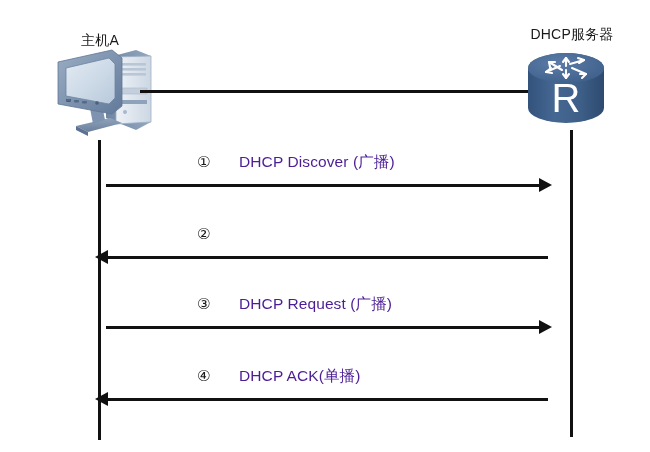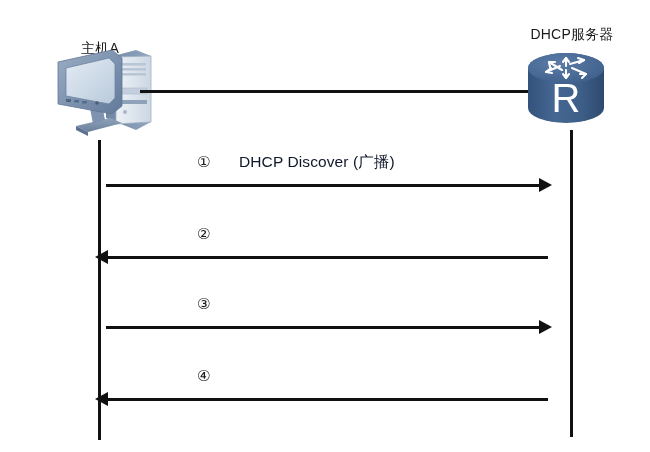--- a/index.html
+++ b/index.html
@@ -21,21 +21,21 @@
 
   
   .node-label {
     position: absolute;
     font-size: 14px;
     color: #1a1a1a;
     white-space: nowrap;
     letter-spacing: 0.2px;
   }
   #host-label {
-    left: 0; top: 40px;
+    left: 0; top: 32px;
     width: 200px;
     text-align: center;
   }
   #server-label {
     left: 472px; top: 26px;
     width: 200px;
     text-align: center;
   }
 
   
@@ -81,21 +81,21 @@
     left: 98px; top: 0;
     font-size: 15px;
     line-height: 28px;
     color: #1a1a1a;
   }
   .msg-label {
     position: absolute;
     left: 140px; top: 0;
     font-size: 15.5px;
     line-height: 28px;
-    color: #0f172a;
+    color: #4c1d95;
     letter-spacing: 0.1px;
   }
   .arrow-line {
     position: absolute;
     left: 7px; top: 36px;
     width: 442px;
     height: 2.5px;
     background: #111111;
   }
   .arrow-head {
@@ -243,23 +243,25 @@
   </div>
 
   <div class="message" id="message-2">
     <span class="msg-num">②</span>
     <div class="arrow-line"></div>
     <div class="arrow-head left"></div>
   </div>
 
   <div class="message" id="message-3">
     <span class="msg-num">③</span>
+    <span class="msg-label">DHCP Request (广播)</span>
     <div class="arrow-line"></div>
     <div class="arrow-head right"></div>
   </div>
 
   <div class="message" id="message-4">
     <span class="msg-num">④</span>
+    <span class="msg-label">DHCP ACK(单播)</span>
     <div class="arrow-line"></div>
     <div class="arrow-head left"></div>
   </div>
 
 </div>
 
 </body></html>

